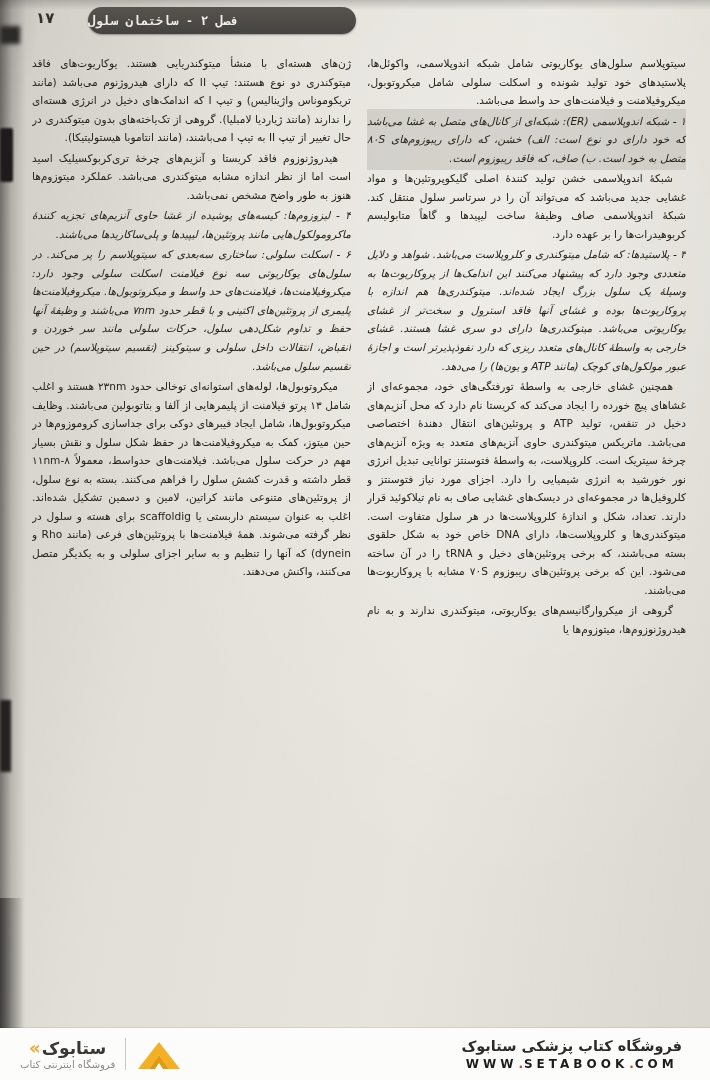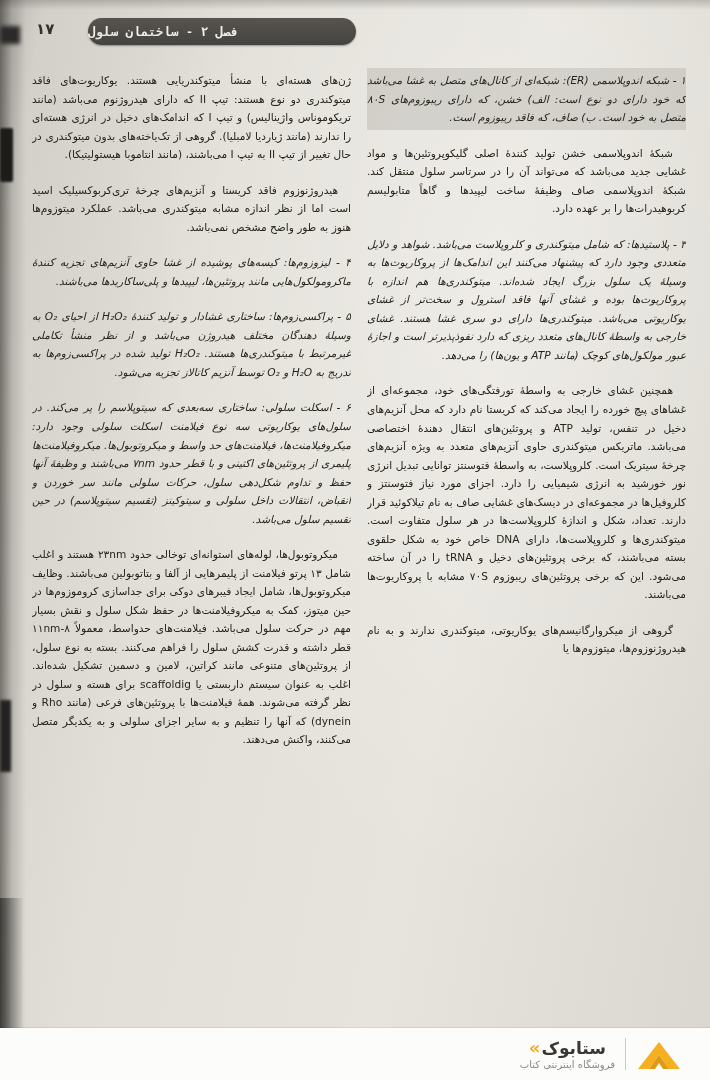--- a/index.html
+++ b/index.html
@@ -20,39 +20,39 @@
     background:linear-gradient(to right, rgba(35,33,30,0.55), rgba(70,68,64,0.22) 45%, rgba(0,0,0,0)); }
   .edge-shadow-top { position:absolute; left:0; top:0; width:100%; height:10px;
     background:linear-gradient(to bottom, rgba(0,0,0,0.18), rgba(0,0,0,0)); }
   .artifact-a { position:absolute; left:0; top:128px; width:13px; height:54px; background:#1d1c1a; border-radius:2px; filter:blur(1px); }
   .artifact-b { position:absolute; left:0; top:700px; width:11px; height:72px; background:#232220; filter:blur(1.5px); }
   .artifact-c { position:absolute; left:0; top:26px; width:20px; height:18px; background:#2b2a28; filter:blur(2px); }
   .artifact-d { position:absolute; left:0; bottom:52px; width:24px; height:130px;
     background:linear-gradient(to right, rgba(25,24,22,0.6), rgba(0,0,0,0)); }
 
   
-  .page-header { position:absolute; top:12px; left:0; right:0; height:36px; }
+  .page-header { position:absolute; top:1px; left:0; right:0; height:36px; }
   .page-number { position:absolute; left:36px; top:8px; font-size:15px; font-weight:bold; color:#33312d; }
   .chapter-bar {
     position:absolute; left:88px; top:6px; width:268px; height:27px;
     background:linear-gradient(to bottom,#57544f,#454340); border-radius:14px;
     display:flex; align-items:center; justify-content:flex-end;
     color:#efede8; font-size:12.5px; font-weight:bold;
     box-shadow:0 1px 2px rgba(0,0,0,0.35);
     font-family:Liberation Mono, monospace;
   }
 
   
   .columns {
     position:absolute; top:54px; right:24px; left:32px; bottom:58px;
     display:flex; gap:16px; direction:rtl; overflow:hidden;
   }
   .col { flex:1 1 0; font-size:10.6px; line-height:1.75; text-align:justify;
     color:#262419; overflow:hidden; }
-  .col p { margin-bottom:2px; text-indent:13px;margin-top:17px; }
+  .col p { margin-bottom:2px; text-indent:13px; }
   .col p.noind { text-indent:0; }
   .col p.num { text-indent:0;font-style:italic; }
   .col p.smudge { background:rgba(158,155,148,0.30); box-shadow:0 0 0 3px rgba(158,155,148,0.30); }
   .section-heading {
     display:inline-block; background:#b6b3ac; color:#17150f;
     font-size:13.5px; font-weight:bold; padding:1px 9px 3px; margin:0 0 6px;
   }
 
   
   .footer {
@@ -89,40 +89,46 @@
   <div class="page-header">
     <div class="page-number">۱۷</div>
     <div class="chapter-bar">
       <span>فصل ۲ - ساختمان سلول</span>
     </div>
   </div>
 
   <div class="columns">
 
     <div class="col">
+      <p class="noind">سیتوپلاسم سلول‌های یوکاریوتی شامل شبکه اندوپلاسمی، واکوئل‌ها، پلاستیدهای خود تولید شونده و اسکلت سلولی شامل میکروتوبول، میکروفیلامنت و فیلامنت‌های حد واسط می‌باشد.</p>
       <p class="num smudge">۱ - شبکه اندوپلاسمی (ER): شبکه‌ای از کانال‌های متصل به غشا می‌باشد که خود دارای دو نوع است: الف) خشن، که دارای ریبوزوم‌های ۸۰S متصل به خود است. ب) صاف، که فاقد ریبوزوم است.</p>
       <p>شبکهٔ اندوپلاسمی خشن تولید کنندهٔ اصلی گلیکوپروتئین‌ها و مواد غشایی جدید می‌باشد که می‌تواند آن را در سرتاسر سلول منتقل کند. شبکهٔ اندوپلاسمی صاف وظیفهٔ ساخت لیپیدها و گاهاً متابولیسم کربوهیدرات‌ها را بر عهده دارد.</p>
       <p class="num">۳ - پلاستیدها: که شامل میتوکندری و کلروپلاست می‌باشد. شواهد و دلایل متعددی وجود دارد که پیشنهاد می‌کنند این اندامک‌ها از پروکاریوت‌ها به وسیلهٔ یک سلول بزرگ ایجاد شده‌اند. میتوکندری‌ها هم اندازه با پروکاریوت‌ها بوده و غشای آنها فاقد استرول و سخت‌تر از غشای یوکاریوتی می‌باشد. میتوکندری‌ها دارای دو سری غشا هستند. غشای خارجی به واسطهٔ کانال‌های متعدد ریزی که دارد نفوذپذیرتر است و اجازهٔ عبور مولکول‌های کوچک (مانند ATP و یون‌ها) را می‌دهد.</p>
       <p>همچنین غشای خارجی به واسطهٔ تورفتگی‌های خود، مجموعه‌ای از غشاهای پیچ خورده را ایجاد می‌کند که کریستا نام دارد که محل آنزیم‌های دخیل در تنفس، تولید ATP و پروتئین‌های انتقال دهندهٔ اختصاصی می‌باشد. ماتریکس میتوکندری حاوی آنزیم‌های متعدد به ویژه آنزیم‌های چرخهٔ سیتریک است. کلروپلاست، به واسطهٔ فتوسنتز توانایی تبدیل انرژی نور خورشید به انرژی شیمیایی را دارد. اجزای مورد نیاز فتوسنتز و کلروفیل‌ها در مجموعه‌ای در دیسک‌های غشایی صاف به نام تیلاکوئید قرار دارند. تعداد، شکل و اندازهٔ کلروپلاست‌ها در هر سلول متفاوت است. میتوکندری‌ها و کلروپلاست‌ها، دارای DNA خاص خود به شکل حلقوی بسته می‌باشند، که برخی پروتئین‌های دخیل و tRNA را در آن ساخته می‌شود. این که برخی پروتئین‌های ریبوزوم ۷۰S مشابه با پروکاریوت‌ها می‌باشند.</p>
       <p>گروهی از میکروارگانیسم‌های یوکاریوتی، میتوکندری ندارند و به نام هیدروژنوزوم‌ها، میتوزوم‌ها یا</p>
     </div>
 
     <div class="col">
       <p class="noind">ژن‌های هسته‌ای با منشأ میتوکندریایی هستند. یوکاریوت‌های فاقد میتوکندری دو نوع هستند: تیپ II که دارای هیدروژنوم می‌باشد (مانند تریکوموناس واژینالیس) و تیپ I که اندامک‌های دخیل در انرژی هسته‌ای را ندارند (مانند ژیاردیا لامبلیا). گروهی از تک‌یاخته‌های بدون میتوکندری در حال تغییر از تیپ II به تیپ I می‌باشند، (مانند انتاموبا هیستولیتیکا).</p>
       <p>هیدروژنوزوم فاقد کریستا و آنزیم‌های چرخهٔ تری‌کربوکسیلیک اسید است اما از نظر اندازه مشابه میتوکندری می‌باشد. عملکرد میتوزوم‌ها هنوز به طور واضح مشخص نمی‌باشد.</p>
       <p class="num">۴ - لیزوزوم‌ها: کیسه‌های پوشیده از غشا حاوی آنزیم‌های تجزیه کنندهٔ ماکرومولکول‌هایی مانند پروتئین‌ها، لیپیدها و پلی‌ساکاریدها می‌باشند.</p>
-      <p class="num">۵ - پراکسی‌زوم‌ها: ساختاری غشادار و تولید کنندهٔ H₂O₂ از احیای O₂ به وسیلهٔ دهندگان مختلف هیدروژن می‌باشد و از نظر منشأ تکاملی غیرمرتبط با میتوکندری‌ها هستند. H₂O₂ تولید شده در پراکسی‌زوم‌ها به تدریج به H₂O و O₂ توسط آنزیم کاتالاز تجزیه می‌شود.</p>
       <p class="num">۶ - اسکلت سلولی: ساختاری سه‌بعدی که سیتوپلاسم را پر می‌کند. در سلول‌های یوکاریوتی سه نوع فیلامنت اسکلت سلولی وجود دارد: میکروفیلامنت‌ها، فیلامنت‌های حد واسط و میکروتوبول‌ها. میکروفیلامنت‌ها پلیمری از پروتئین‌های اکتینی و با قطر حدود ۷nm می‌باشند و وظیفهٔ آنها حفظ و تداوم شکل‌دهی سلول، حرکات سلولی مانند سر خوردن و انقباض، انتقالات داخل سلولی و سیتوکینز (تقسیم سیتوپلاسم) در حین تقسیم سلول می‌باشد.</p>
       <p>میکروتوبول‌ها، لوله‌های استوانه‌ای توخالی حدود ۲۳nm هستند و اغلب شامل ۱۳ پرتو فیلامنت از پلیمرهایی از آلفا و بتاتوبولین می‌باشند. وظایف میکروتوبول‌ها، شامل ایجاد فیبرهای دوکی برای جداسازی کروموزوم‌ها در حین میتوز، کمک به میکروفیلامنت‌ها در حفظ شکل سلول و نقش بسیار مهم در حرکت سلول می‌باشد. فیلامنت‌های حدواسط، معمولاً ۸-۱۱nm قطر داشته و قدرت کشش سلول را فراهم می‌کنند. بسته به نوع سلول، از پروتئین‌های متنوعی مانند کراتین، لامین و دسمین تشکیل شده‌اند. اغلب به عنوان سیستم داربستی یا scaffoldig برای هسته و سلول در نظر گرفته می‌شوند. همهٔ فیلامنت‌ها با پروتئین‌های فرعی (مانند Rho و dynein) که آنها را تنظیم و به سایر اجزای سلولی و به یکدیگر متصل می‌کنند، واکنش می‌دهند.</p>
     </div>
 
   </div>
 
   <div class="footer">
 
+    <div class="store-block">
+      <div class="store-line">فروشگاه کتاب پزشکی ستابوک</div>
+      <div class="website-line">
+        <span>WWW</span><span class="dot">.</span><span>SETABOOK</span><span class="dot">.</span><span>COM</span>
+      </div>
+    </div>
 
     <div class="logo-block">
       <div class="brand-text">
         <div class="brand-line">
           <span class="chev">«</span><span>ستابوک</span>
         </div>
         <div class="brand-sub">فروشگاه اینترنتی کتاب</div>
       </div>
       <div class="logo-divider"></div>
       <svg class="logo-mark" width="46" height="36" viewBox="0 0 46 36">

